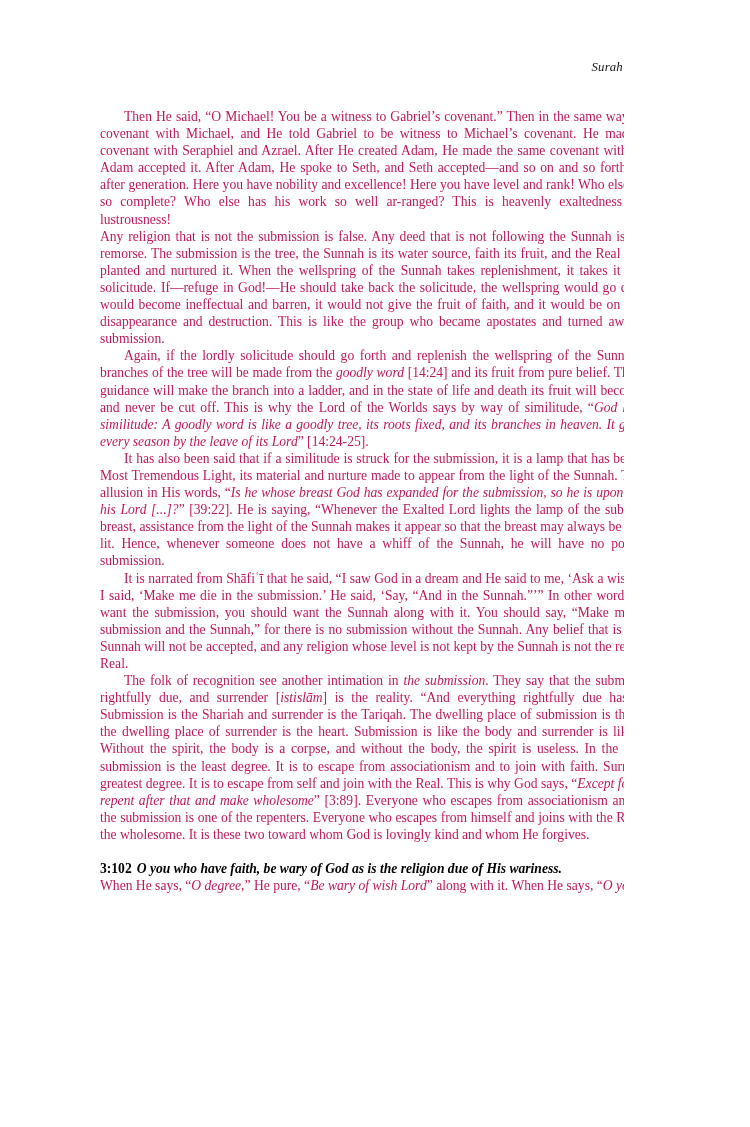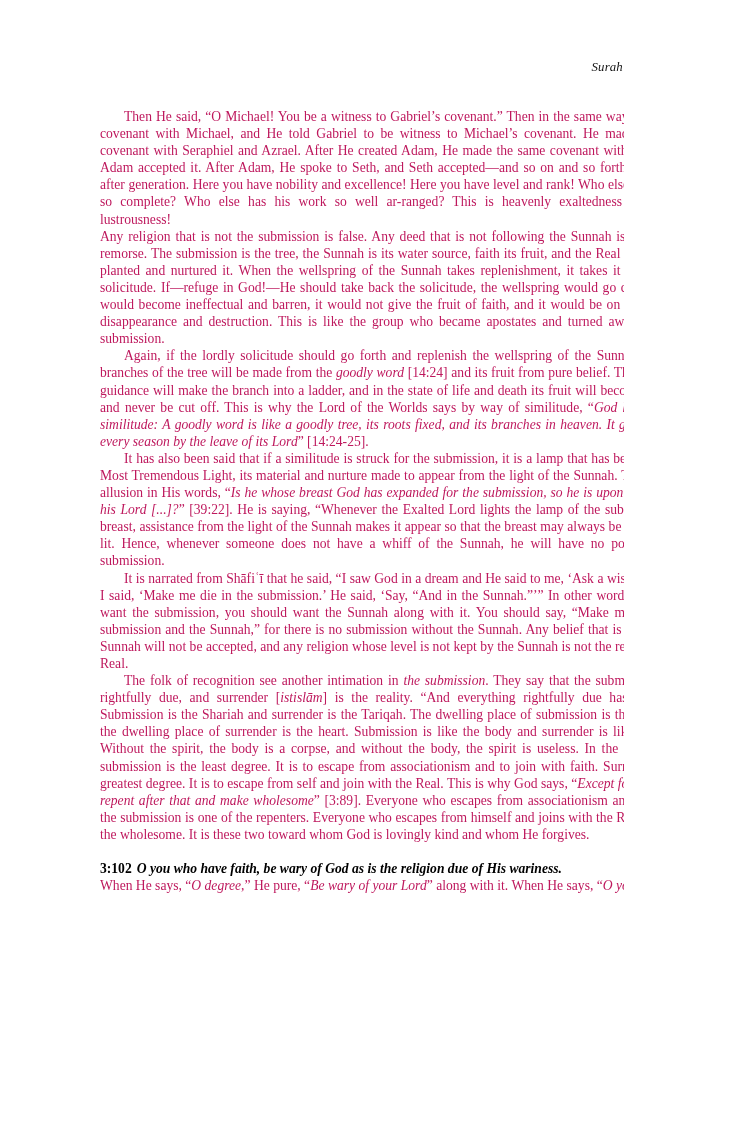--- a/index.html
+++ b/index.html
@@ -119,19 +119,19 @@
     <p class="body-text indent para-gap"><span>Again, if the lordly solicitude should go forth and replenish the wellspring of the Sunnah, then the branches of the tree will be made from the </span><i>goodly word</i><span> [14:24] and its fruit from pure belief.  The heaven of guidance will make the branch into a ladder, and in the state of life and death its fruit will become constant and never be cut off.  This is why the Lord of the Worlds says by way of similitude, “</span><i>God has struck a similitude: A goodly word is like a goodly tree, its roots fixed, and its branches in heaven.  It gives its fruit every season by the leave of its Lord</i><span>” [14:24-25].</span></p>
 
     <p class="body-text indent para-gap"><span>It has also been said that if a similitude is struck for the submission, it is a lamp that has been lit by the Most Tremendous Light, its material and nurture made to appear from the light of the Sunnah.  To this is the allusion in His words, “</span><i>Is he whose breast God has expanded for the submission, so he is upon a light from his Lord [...]?</i><span>” [39:22].  He is saying, “Whenever the Exalted Lord lights the lamp of the submission in a breast, assistance from the light of the Sunnah makes it appear so that the breast may always be adorned and lit.  Hence, whenever someone does not have a whiff of the Sunnah, he will have no portion of the submission.</span></p>
 
     <p class="body-text indent para-gap">It is narrated from Shāfiʿī that he said, “I saw God in a dream and He said to me, ‘Ask a wish from Me.’  I said, ‘Make me die in the submission.’  He said, ‘Say, “And in the Sunnah.”’”  In other words, when you want the submission, you should want the Sunnah along with it.  You should say, “Make me die in the submission and the Sunnah,” for there is no submission without the Sunnah.  Any belief that is not with the Sunnah will not be accepted, and any religion whose level is not kept by the Sunnah is not the religion of the Real.</p>
 
     <p class="body-text indent para-gap"><span>The folk of recognition see another intimation in </span><i>the submission</i><span>.  They say that the submission is the rightfully due, and surrender [</span><i>istislām</i><span>] is the reality.  “And everything rightfully due has a reality.”  Submission is the Shariah and surrender is the Tariqah.  The dwelling place of submission is the breast and the dwelling place of surrender is the heart.  Submission is like the body and surrender is like the spirit.  Without the spirit, the body is a corpse, and without the body, the spirit is useless.  In the religion, the submission is the least degree.  It is to escape from associationism and to join with faith.  Surrender is the greatest degree.  It is to escape from self and join with the Real.  This is why God says, “</span><i>Except for those who repent after that and make wholesome</i><span>” [3:89].  Everyone who escapes from associationism and joins with the submission is one of the repenters.  Everyone who escapes from himself and joins with the Real is one of the wholesome.  It is these two toward whom God is lovingly kind and whom He forgives.</span></p>
 
     <p class="ayah-heading"><span class="ayah-num">3:102</span><span class="ayah-text">O you who have faith, be wary of God as is the religion due of His wariness.</span></p>
 
-    <p class="body-text noindent after-heading"><span>When He says, “</span><i>O degree</i><span>,” He pure, “</span><i>Be wary of your Lord</i><span>” along with it.  When He says, “</span><i>O you</i></p>
+    <p class="body-text noindent after-heading"><span>When He says, “</span><i>O degree</i><span>,” He pure, “</span><i>Be wary of wish Lord</i><span>” along with it.  When He says, “</span><i>O you</i></p>
 
   </div>
 
   <div class="page-number">117</div>
 
 </div>
 
 </body></html>

